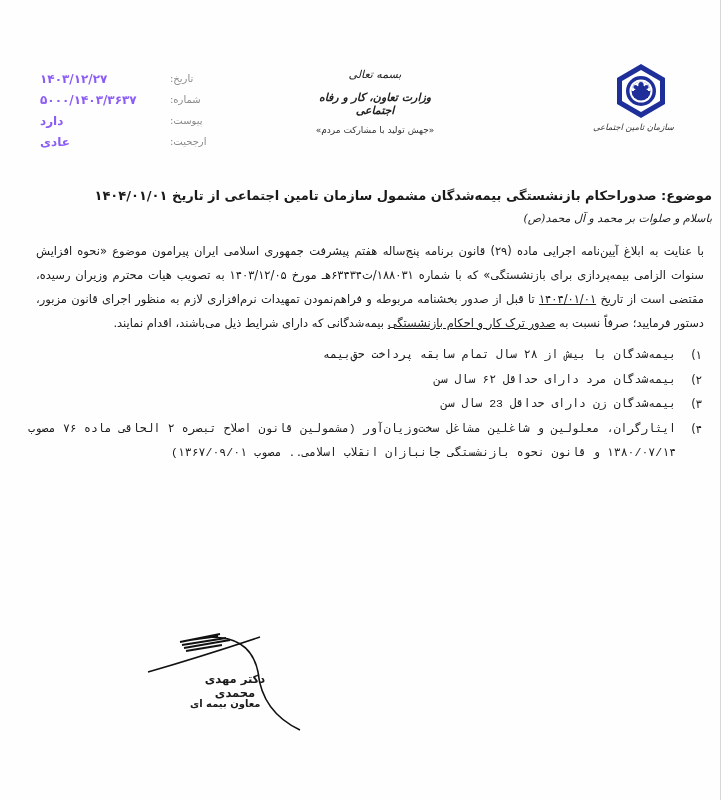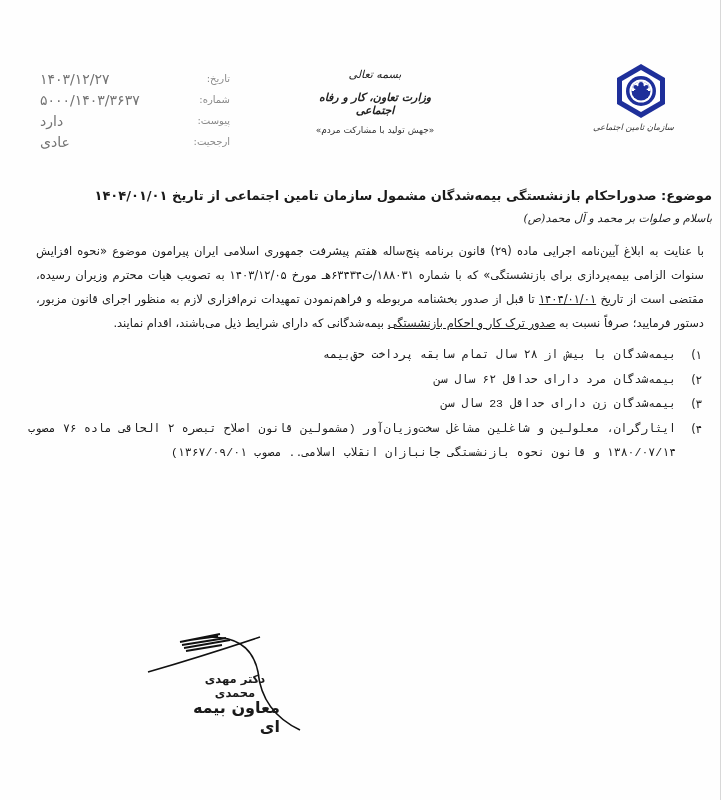--- a/index.html
+++ b/index.html
@@ -3,22 +3,22 @@
 <meta charset="utf-8">
 <style>
   html, body { margin:0; padding:0; background:#ffffff; }
   body { width:722px; height:800px; position:relative; overflow:hidden;
          font-family:"DejaVu Sans", sans-serif; color:#1a1a1a; }
   .page { position:absolute; left:0; top:0; width:720px; height:800px; background:#fefefe;
           border-right:1px solid #d8d8d8; }
   
   .meta { position:absolute; left:40px; top:68px; width:190px; }
   .meta-row { display:flex; direction:rtl; align-items:center; height:21px; }
-  .meta-label { width:60px; font-size:10px; color:#8a8a8a; text-align:right; }
-  .meta-value { flex:1; font-size:14px; font-weight:normal; color:#737373; text-align:left; direction:rtl; }
+  .meta-label { width:60px; font-size:10px; color:#8a8a8a; text-align:left; }
+  .meta-value { flex:1; font-size:12px; font-weight:bold; color:#8b5cf6; text-align:left; direction:rtl; }
   .meta-value span { display:inline-block; direction:rtl; }
   
   .center-head { position:absolute; left:300px; top:68px; width:150px; text-align:center; direction:rtl; }
   .bism { font-family:"DejaVu Serif", serif; font-size:11px; font-style:italic; color:#222; margin-bottom:10px; }
   .ministry { font-family:"DejaVu Serif", serif; font-size:11px; font-style:italic; font-weight:bold; color:#222; margin-bottom:8px; }
   .slogan { font-size:9px; color:#333;text-align:center; }
   
   .logo { position:absolute; left:608px; top:62px; width:66px; text-align:center; }
   .logo svg { display:block; margin:0 auto; }
   .logo-text { font-family:"DejaVu Serif", serif; font-style:italic; font-size:8.5px; color:#333; direction:rtl; margin-top:2px; white-space:nowrap;text-align:center; }
@@ -31,22 +31,22 @@
   .para u { text-decoration:underline; }
   .list { list-style:none; margin:8px 0 0 0; padding:0 10px 0 0; }
   .list li { font-size:11.5px; line-height:24.5px; display:flex; direction:rtl; }
   .list .num { width:26px; flex:none; }
   .list .txt { flex:1; text-align:justify; text-align-last:right;font-family:Liberation Mono, monospace; }
   
   .sig { position:absolute; left:140px; top:612px; width:190px; height:130px; }
   .sig svg { position:absolute; left:0; top:0; }
   .sig-name { position:absolute; left:50px; top:60px; width:90px; text-align:center; direction:rtl;
               font-size:11.5px; font-weight:bold; }
-  .sig-title { position:absolute; left:50px; top:86px; width:90px; text-align:right; direction:rtl;
-               font-size:16px; font-weight:bold; }
+  .sig-title { position:absolute; left:50px; top:86px; width:90px; text-align:left; direction:rtl;
+               font-size:10px; font-weight:bold; }
 </style>
 </head>
 <body>
 
 <div class="page">
 
   <div class="meta">
     <div class="meta-row">
       <div class="meta-label">تاریخ:</div>
       <div class="meta-value"><span>۱۴۰۳/۱۲/۲۷</span></div>

